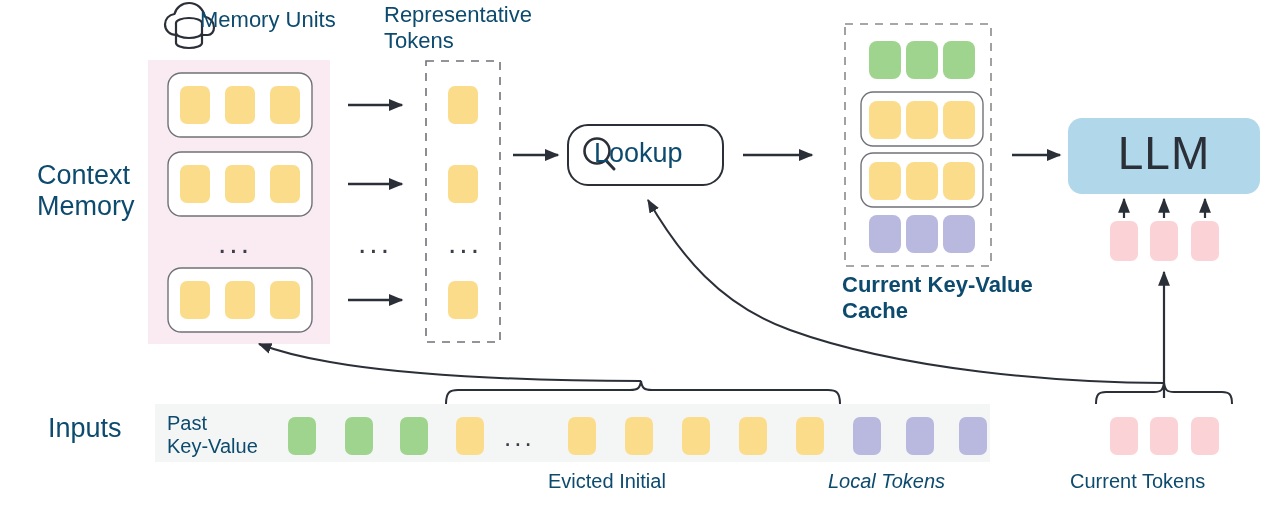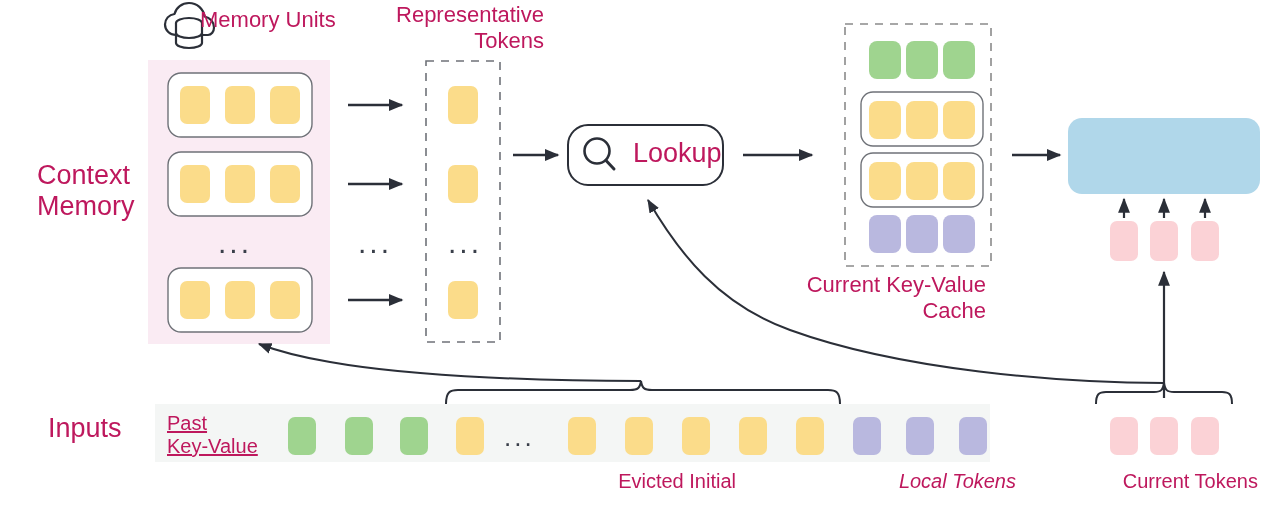--- a/index.html
+++ b/index.html
@@ -3,25 +3,25 @@
 <meta charset="utf-8">
 <style>
   html,body{margin:0;padding:0;background:#ffffff;}
   body{
     width:1280px;height:509px;overflow:hidden;position:relative;
     font-family:"Liberation Sans","DejaVu Sans",sans-serif;
     color:#2b2f38;
   }
   #stage{position:absolute;inset:0;width:1280px;height:509px;}
   svg.layer{position:absolute;left:0;top:0;width:1280px;height:509px;overflow:visible;}
-  .lbl{position:absolute;white-space:pre-line;line-height:1.16;color:#be185d;}
+  .lbl{position:absolute;white-space:pre-line;line-height:1.16;color:#0c4a6e;}
   .lbl-lg{font-size:27px;}
   .lbl-md{font-size:22px;}
   .lbl-sm{font-size:20px;}
-  .center{text-align:right;}
+  .center{text-align:left;}
   .llm-text{font-size:46px;letter-spacing:1px;color:#2b2f38;}
   .ell{position:absolute;color:#3a3f4a;font-size:30px;letter-spacing:3px;line-height:1;}
 </style>
 </head>
 <body>
 
 <div id="stage">
 
   <svg class="layer" viewBox="0 0 1280 509">
     <defs>
@@ -166,27 +166,28 @@
   <div class="lbl lbl-md" style="left:200px;top:7px;">Memory Units</div>
 
   <div class="lbl lbl-md center" style="left:384px;top:2px;width:160px;">Representative
 Tokens</div>
 
   <div class="lbl lbl-lg" style="left:23px;top:160px;margin-left:14px;">Context
 Memory</div>
 
   <div class="lbl lbl-lg" style="left:26px;top:413px;margin-left:22px;">Inputs</div>
 
-  <div class="lbl" style="left:633px;top:138px;font-size:27px;text-align:center;">Lookup</div>
-
-
-  <div class="lbl lbl-md center" style="left:786px;top:272px;width:200px;">Current Key-Value
+  <div class="lbl" style="left:594px;top:138px;font-size:27px;text-align:center;">Lookup</div>
+
+  <div class="lbl llm-text" style="left:1068px;top:127px;width:192px;text-align:center;">LLM</div>
+
+  <div class="lbl lbl-md center" style="left:842px;top:272px;width:200px;font-weight:bold;">Current Key-Value
 Cache</div>
 
-  <div class="lbl lbl-sm" style="left:167px;top:412px;text-decoration:underline;">Past
+  <div class="lbl lbl-sm" style="left:167px;top:412px;">Past
 Key-Value</div>
 
 
   <div class="lbl lbl-sm center" style="left:548px;top:470px;width:188px;">Evicted Initial</div>
 
   <div class="lbl lbl-sm center" style="left:828px;top:470px;width:188px;font-style:italic;">Local Tokens</div>
 
   <div class="lbl lbl-sm center" style="left:1070px;top:470px;width:188px;">Current Tokens</div>
 
   <div class="ell" style="left:218px;top:228px;">...</div>

